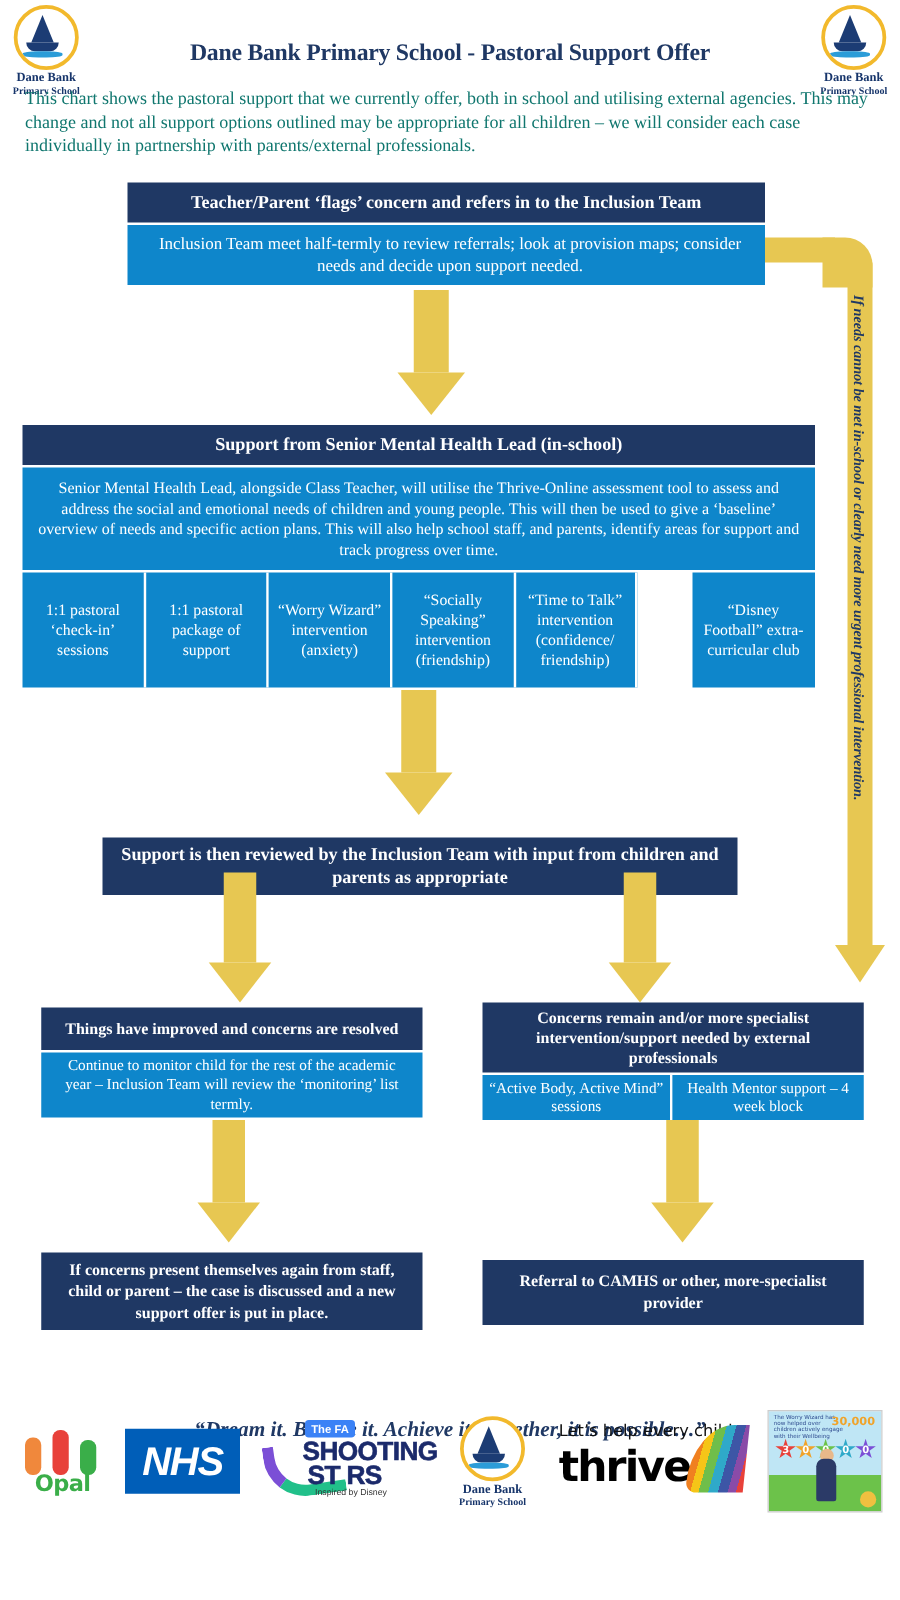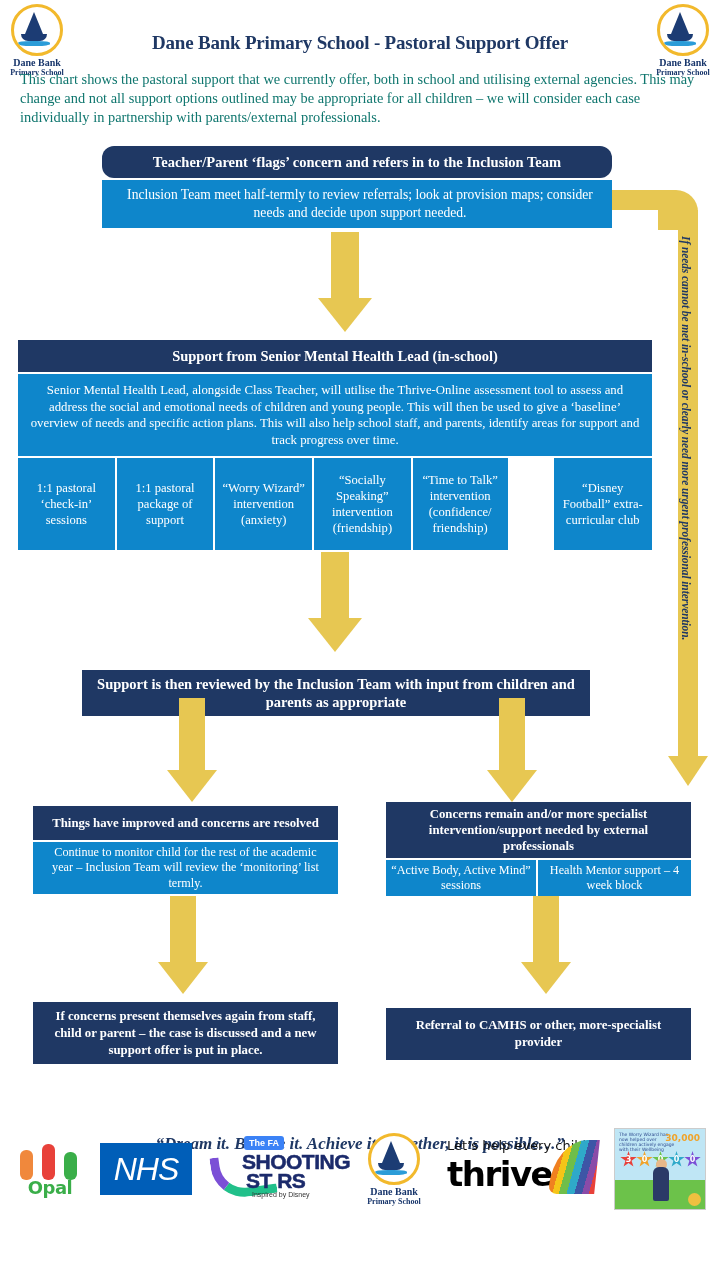--- a/index.html
+++ b/index.html
@@ -248,21 +248,21 @@
     text-align: center;
     font-family: "DejaVu Sans", sans-serif;
     font-weight: bold; font-size: 18px; color: #3AAE49;
     letter-spacing: -0.5px;
   }
 
   .nhs-logo {
     background: #005EB8;
     color: #ffffff;
     font-family: "Liberation Sans", sans-serif;
-    font-weight: normal;
+    font-weight: bold;
     font-style: italic;
     font-size: 32px;
     letter-spacing: -1px;
     padding: 10px 14px;
     line-height: 32px;
   }
 
   .fa-wrap { position: relative; width: 128px; height: 66px; }
   .fa-tag {
     position: absolute; left: 32px; top: 0;
@@ -382,21 +382,21 @@
         <div class="hull"></div>
         <div class="wave"></div>
     </div>
     <div class="logo-name">Dane Bank</div>
     <div class="logo-sub">Primary School</div>
   </div>
 
   <div class="doc-title">Dane Bank Primary School - Pastoral Support Offer</div>
   <div class="doc-intro">This chart shows the pastoral support that we currently offer, both in school and utilising external agencies. This may change and not all support options outlined may be appropriate for all children – we will consider each case individually in partnership with parents/external professionals.</div>
 
-  <div class="box navy hdr" style="left:102px; top:146px; width:510px; height:32px;border-radius:12px;">Teacher/Parent ‘flags’ concern and refers in to the Inclusion Team</div>
+  <div class="box navy hdr" style="left:102px; top:146px; width:510px; height:32px;">Teacher/Parent ‘flags’ concern and refers in to the Inclusion Team</div>
   <div class="box blue body" style="left:102px; top:180px; width:510px; height:48px;padding-left:16px;">Inclusion Team meet half-termly to review referrals; look at provision maps; consider needs and decide upon support needed.</div>
 
   <div class="arrow" style="left:305px; top:232px; width:80px; height:100px;">
     <div class="shaft" style="width:28px; height:66px;"></div>
     <div class="head" style="top:66px; border-left-width:27px; border-right-width:27px; border-top-width:34px;"></div>
   </div>
 
   <div class="elbow">
     <div class="seg-h"></div>
     <div class="corner"></div>

